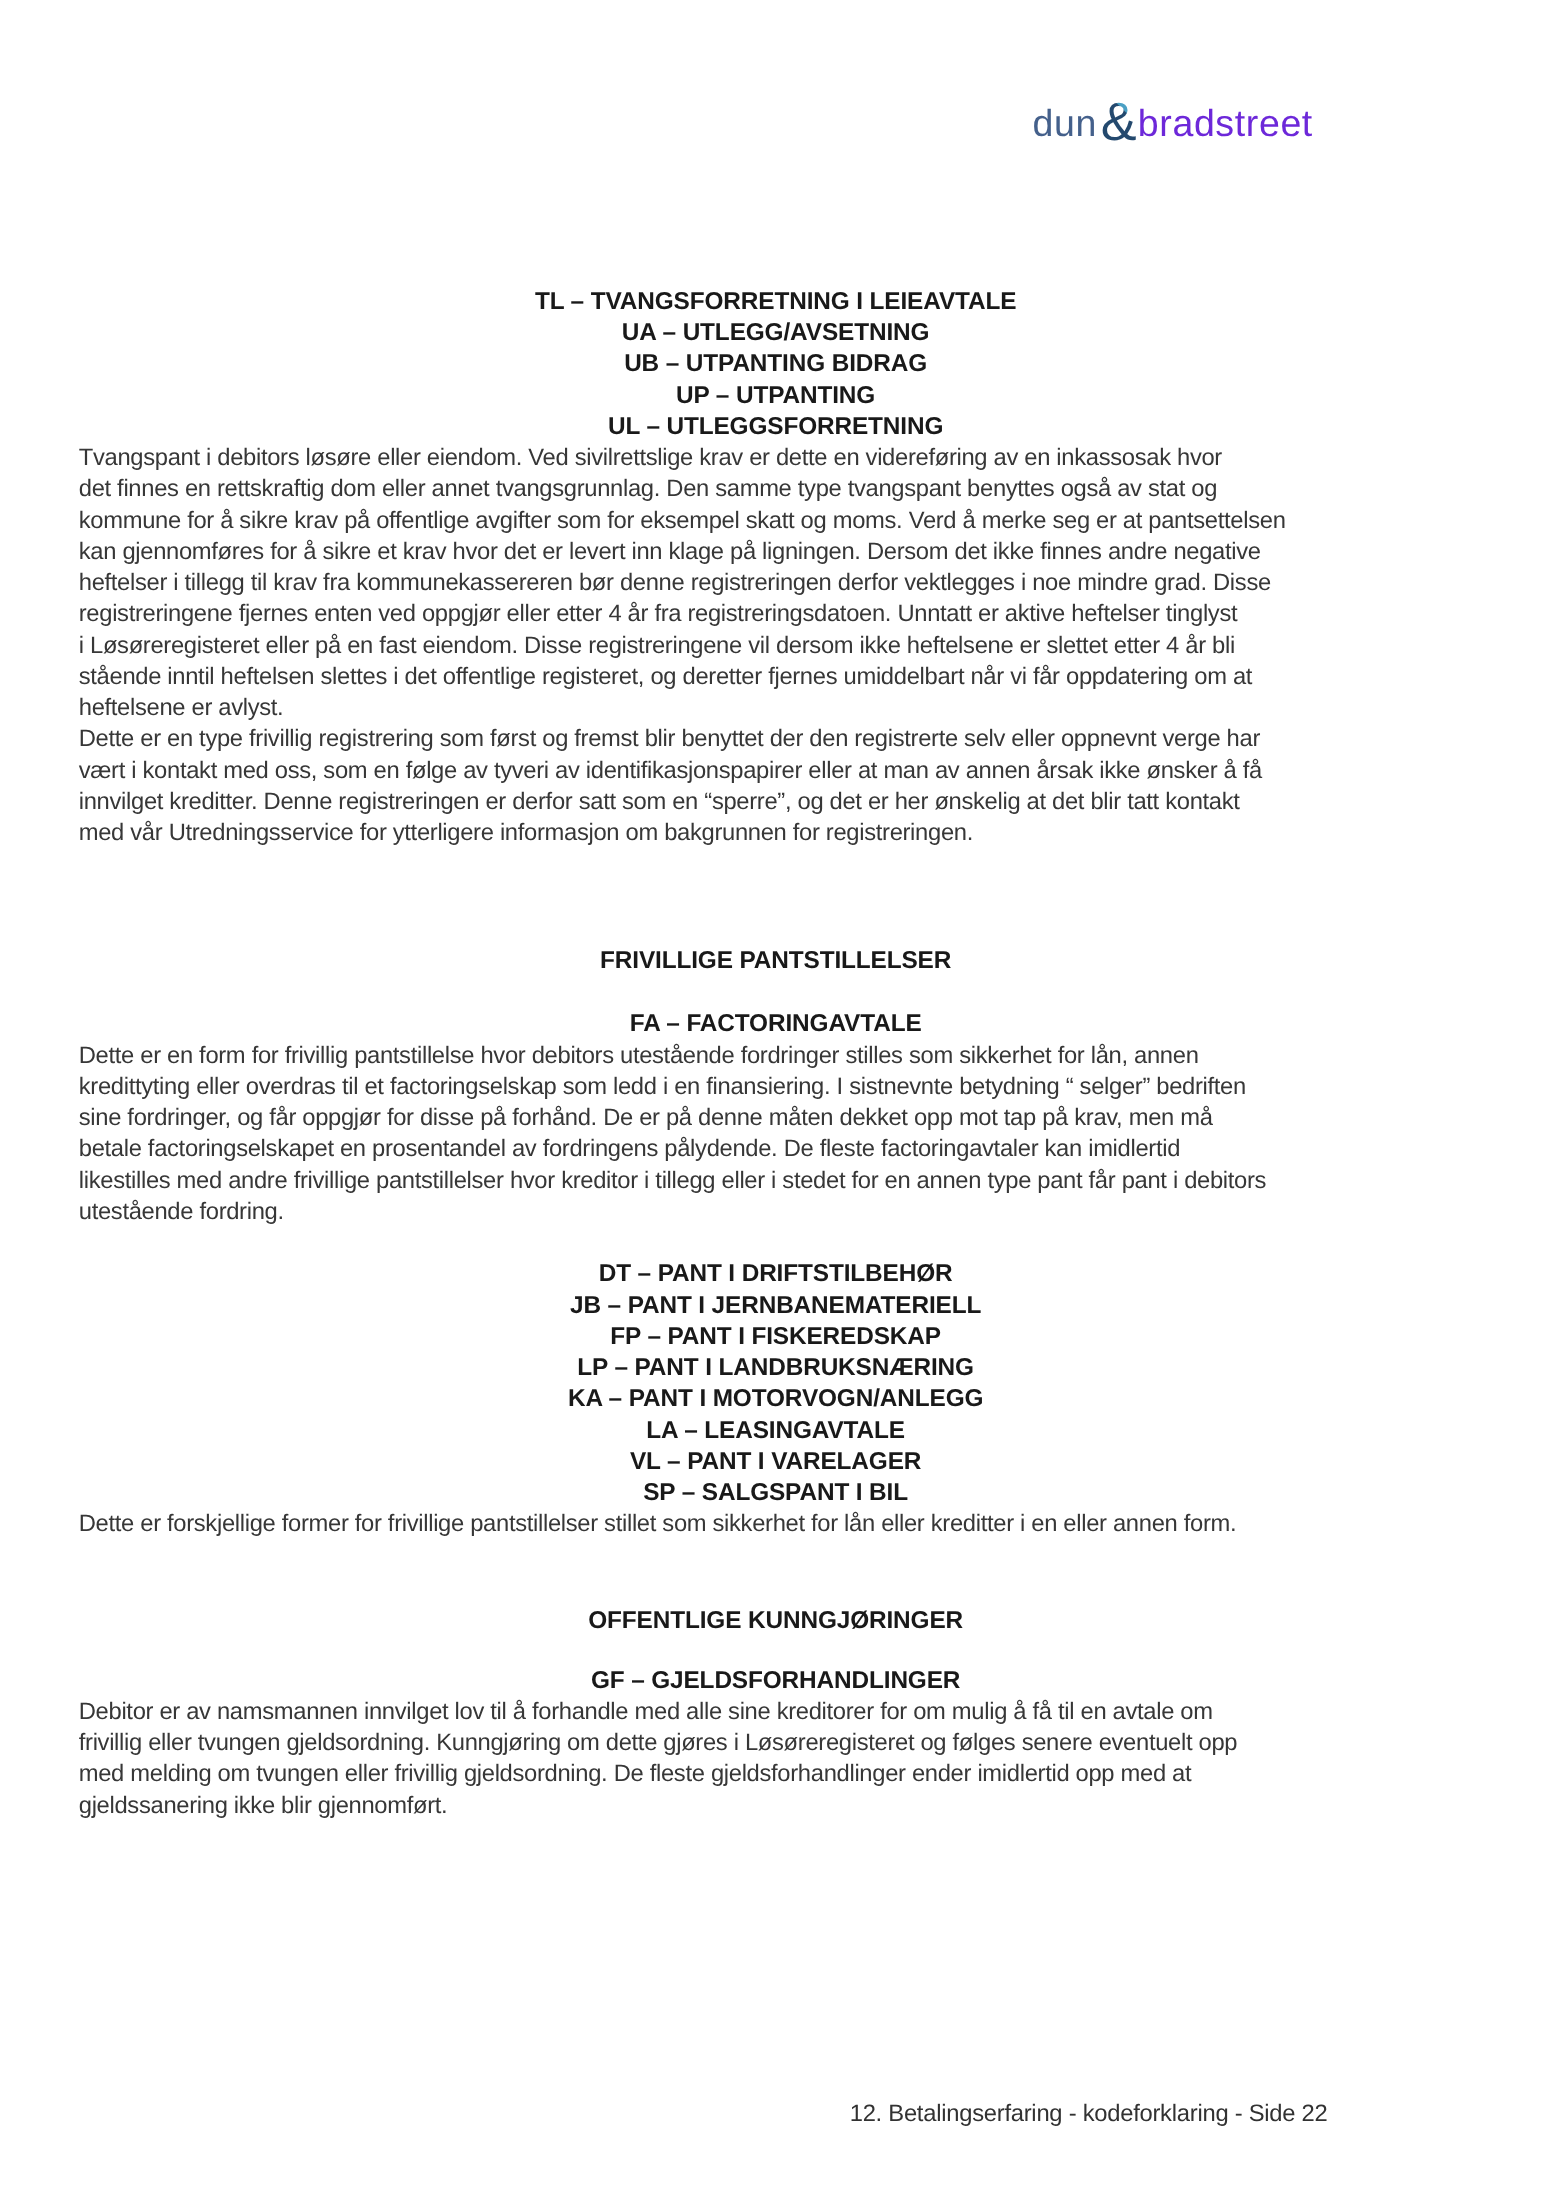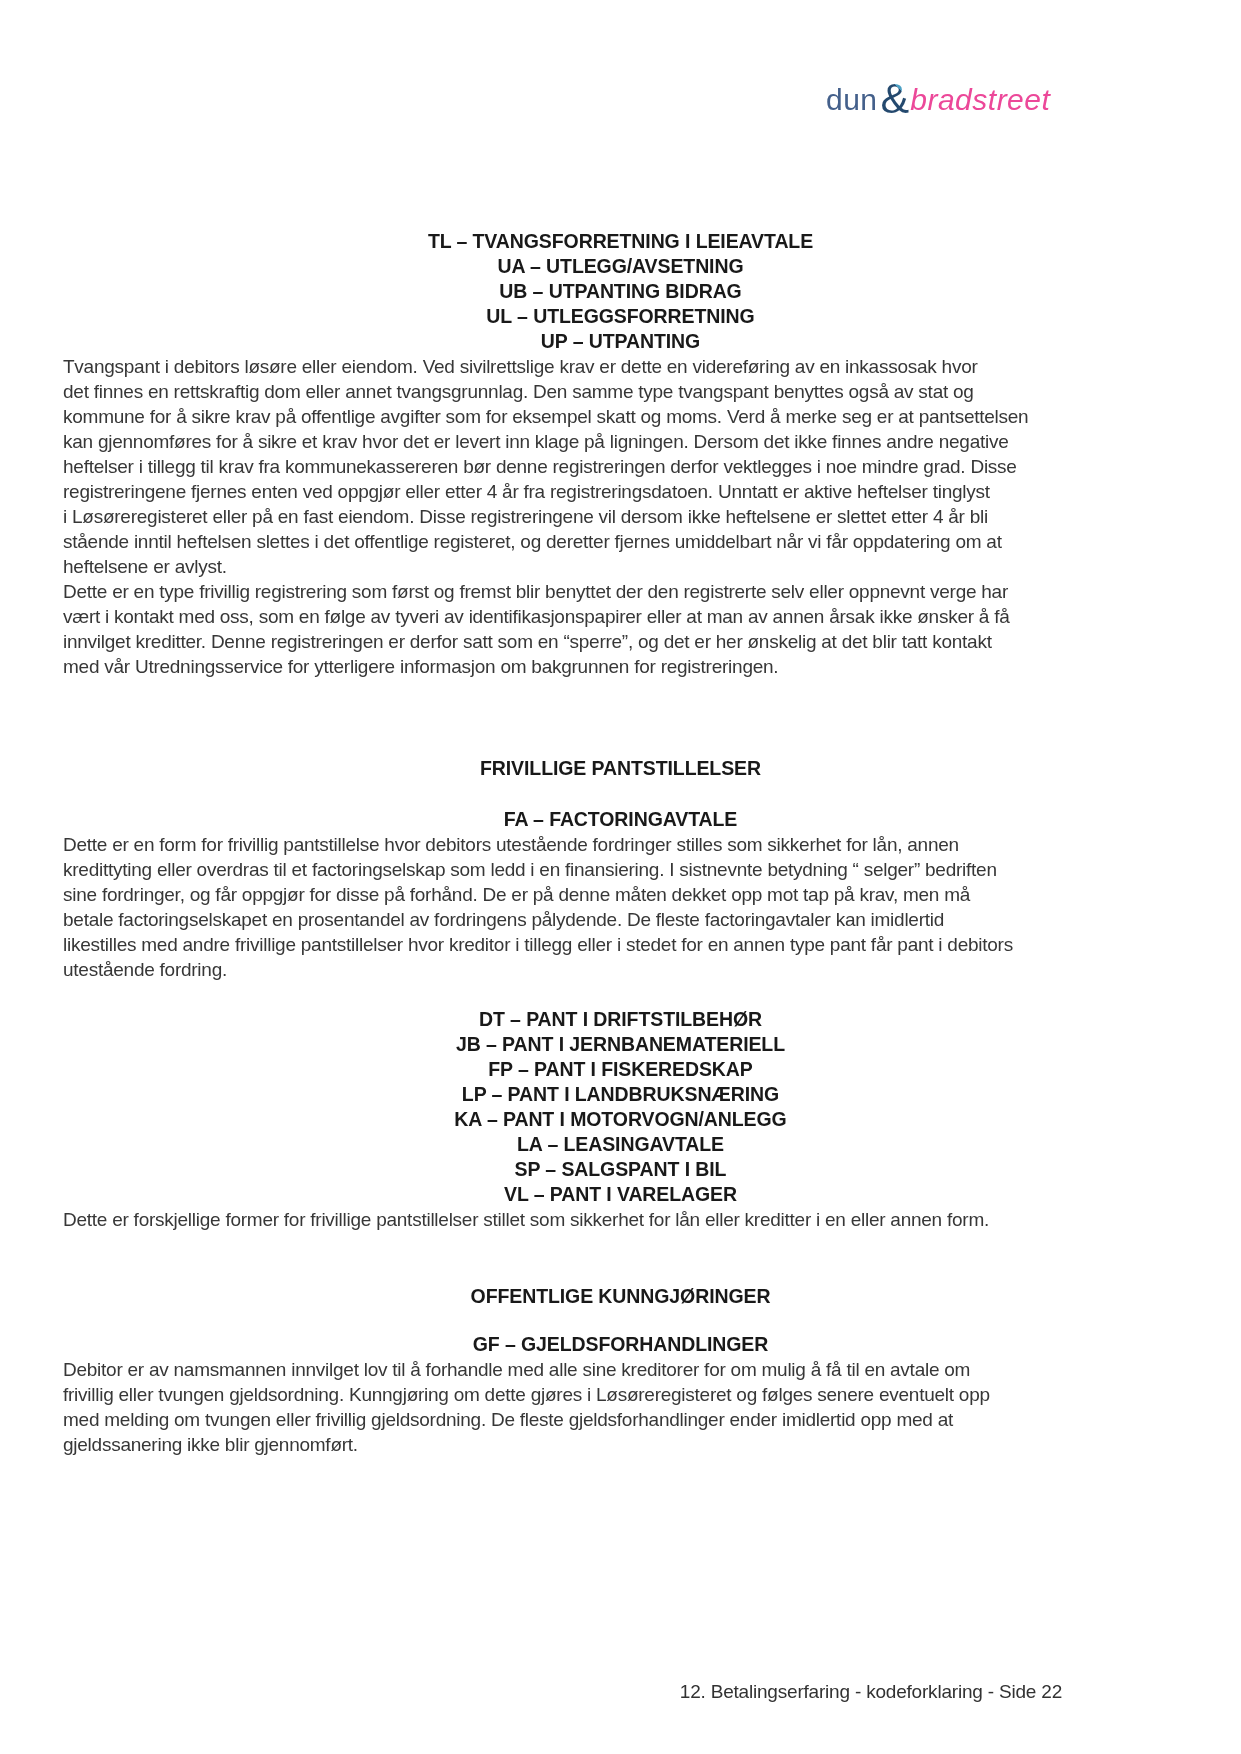--- a/index.html
+++ b/index.html
@@ -32,23 +32,22 @@
     position: relative;
     top: 3px;
     background: linear-gradient(225deg, #4ba0c4 0%, #4ba0c4 30%, #24496e 30%, #24496e 100%);
     -webkit-background-clip: text;
     background-clip: text;
     color: transparent;
     font-weight: 400;
   }
   .logo-bradstreet {
     font-size: 30px;
-    color: #ec4899;
+    color: #6d28d9;
     letter-spacing: 0.5px;
-    font-style: italic;
   }
   
   .content {
     position: absolute;
     left: 63px;
     top: 229px;
     width: 1115px;
     font-size: 19px;
     line-height: 25px;
   }
@@ -95,22 +94,22 @@
     <span class="logo-amp">&amp;</span>
     <span class="logo-bradstreet">bradstreet</span>
   </header>
 
   <main class="content">
 
     <div>
       <div class="code-line">TL – TVANGSFORRETNING I LEIEAVTALE</div>
       <div class="code-line">UA – UTLEGG/AVSETNING</div>
       <div class="code-line">UB – UTPANTING BIDRAG</div>
+      <div class="code-line">UP – UTPANTING</div>
       <div class="code-line">UL – UTLEGGSFORRETNING</div>
-      <div class="code-line">UP – UTPANTING</div>
     </div>
     <p class="para">Tvangspant i debitors løsøre eller eiendom. Ved sivilrettslige krav er dette en videreføring av en inkassosak hvor
 det finnes en rettskraftig dom eller annet tvangsgrunnlag. Den samme type tvangspant benyttes også av stat og
 kommune for å sikre krav på offentlige avgifter som for eksempel skatt og moms. Verd å merke seg er at pantsettelsen
 kan gjennomføres for å sikre et krav hvor det er levert inn klage på ligningen. Dersom det ikke finnes andre negative
 heftelser i tillegg til krav fra kommunekassereren bør denne registreringen derfor vektlegges i noe mindre grad. Disse
 registreringene fjernes enten ved oppgjør eller etter 4 år fra registreringsdatoen. Unntatt er aktive heftelser tinglyst
 i Løsøreregisteret eller på en fast eiendom. Disse registreringene vil dersom ikke heftelsene er slettet etter 4 år bli
 stående inntil heftelsen slettes i det offentlige registeret, og deretter fjernes umiddelbart når vi får oppdatering om at
 heftelsene er avlyst.</p>
@@ -130,22 +129,22 @@
 likestilles med andre frivillige pantstillelser hvor kreditor i tillegg eller i stedet for en annen type pant får pant i debitors
 utestående fordring.</p>
 
     <div class="mt-pantlist">
       <div class="code-line">DT – PANT I DRIFTSTILBEHØR</div>
       <div class="code-line">JB – PANT I JERNBANEMATERIELL</div>
       <div class="code-line">FP – PANT I FISKEREDSKAP</div>
       <div class="code-line">LP – PANT I LANDBRUKSNÆRING</div>
       <div class="code-line">KA – PANT I MOTORVOGN/ANLEGG</div>
       <div class="code-line">LA – LEASINGAVTALE</div>
+      <div class="code-line">VL – PANT I VARELAGER</div>
       <div class="code-line">SP – SALGSPANT I BIL</div>
-      <div class="code-line">VL – PANT I VARELAGER</div>
     </div>
     <p class="para">Dette er forskjellige former for frivillige pantstillelser stillet som sikkerhet for lån eller kreditter i en eller annen form.</p>
 
     <h2 class="section-title mt-offentlige">OFFENTLIGE KUNNGJØRINGER</h2>
 
     <h3 class="code-heading mt-gf">GF – GJELDSFORHANDLINGER</h3>
     <p class="para">Debitor er av namsmannen innvilget lov til å forhandle med alle sine kreditorer for om mulig å få til en avtale om
 frivillig eller tvungen gjeldsordning. Kunngjøring om dette gjøres i Løsøreregisteret og følges senere eventuelt opp
 med melding om tvungen eller frivillig gjeldsordning. De fleste gjeldsforhandlinger ender imidlertid opp med at
 gjeldssanering ikke blir gjennomført.</p>

